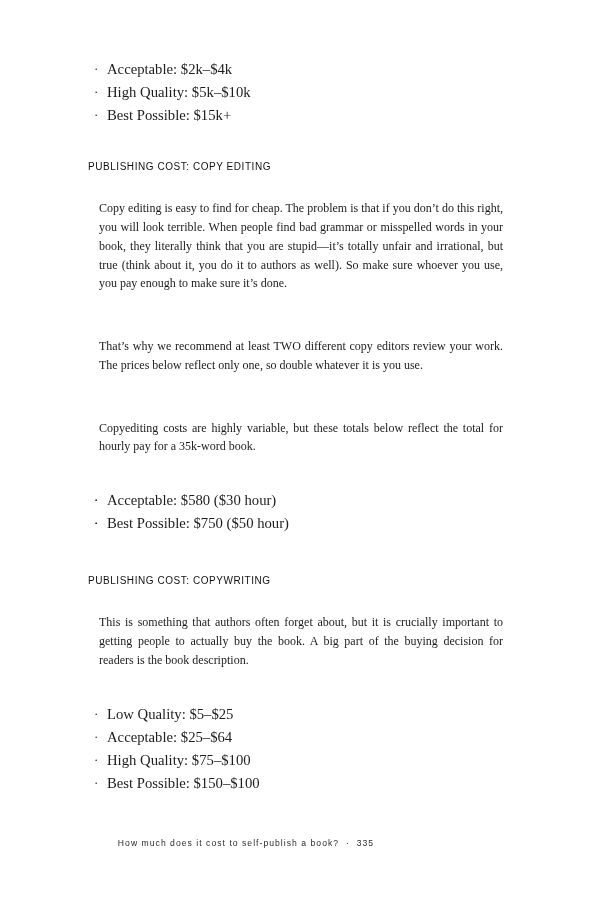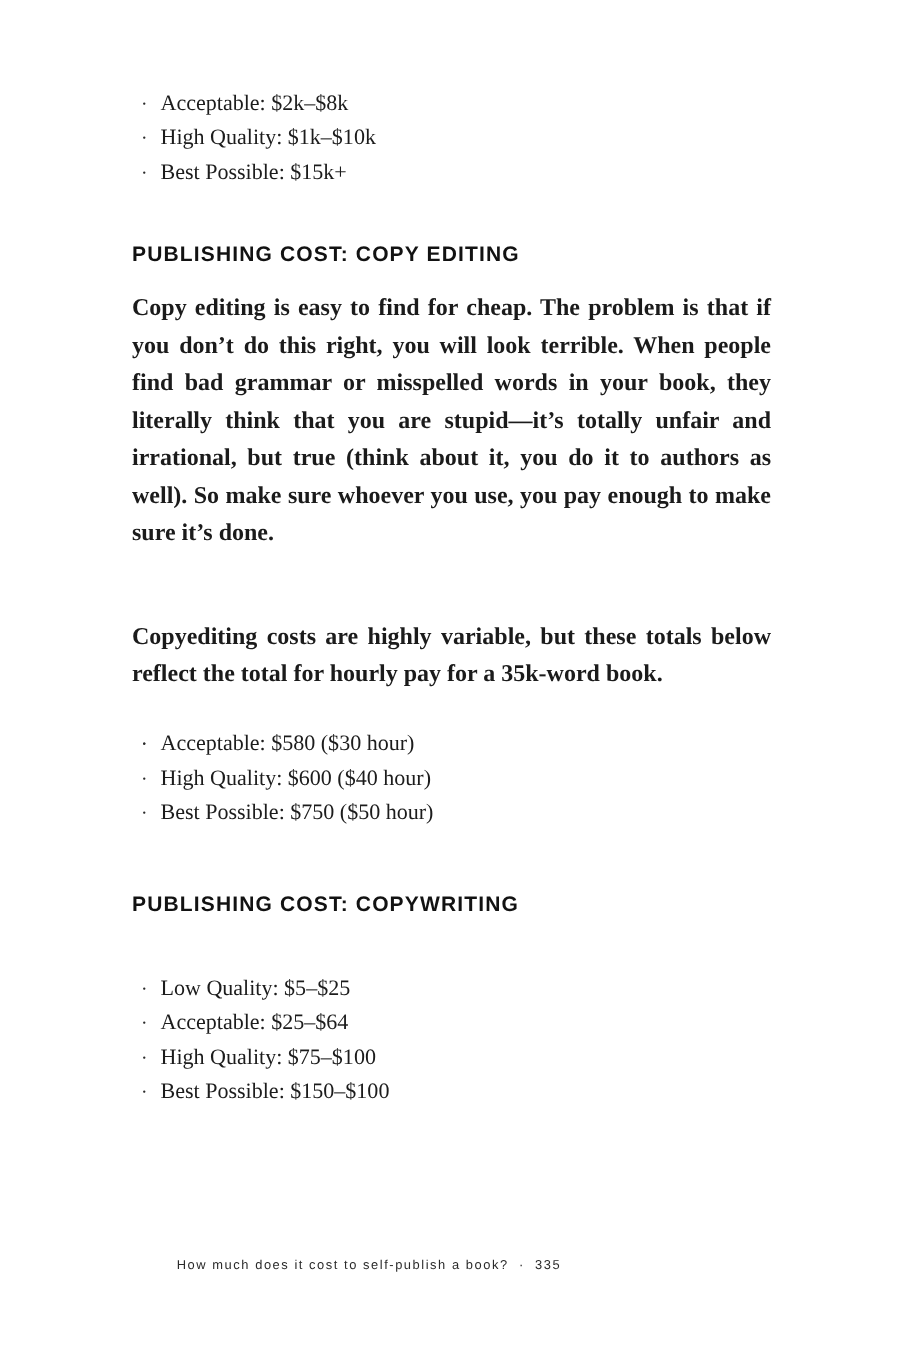--- a/index.html
+++ b/index.html
@@ -43,34 +43,33 @@
   .bullet-list li .dot {
     position: absolute;
     left: 6px;
     top: 0;
     font-size: 13px;
     line-height: 1.62;
     color: #2a2a2a;
   }
   .section-head {
     font-family: "Liberation Sans", sans-serif;
-    font-size: 14px;
-    font-weight: bold;
+    font-size: 10px;
+    font-weight: normal;
     letter-spacing: 0.055em;
     color: #121212;
     text-transform: uppercase;
   }
   p.body {
-    font-size: 16px;
+    font-size: 12px;
     line-height: 1.565;
-    margin: 0;
+    margin: 11px;
     text-align: justify;
     color: #1b1b1b;
     hyphens: none;
-    font-weight: bold;
   }
   .sp-16 { height: 16px; }
   .sp-22 { height: 22px; }
   .sp-34 { height: 34px; }
   .sp-40 { height: 40px; }
   .footer {
     position: absolute;
     left: 0;
     top: 838px;
     width: 492px;
@@ -83,55 +82,57 @@
   .footer .sep { letter-spacing: 0.12em; }
 </style>
 </head>
 <body>
 
 <div class="page">
 
   <div class="content">
 
     <ul class="bullet-list">
-      <li><span class="dot">·</span><span>Acceptable: $2k–$8k</span></li>
-      <li><span class="dot">·</span><span>High Quality: $1k–$10k</span></li>
+      <li><span class="dot">·</span><span>Acceptable: $2k–$4k</span></li>
+      <li><span class="dot">·</span><span>High Quality: $5k–$10k</span></li>
       <li><span class="dot">·</span><span>Best Possible: $15k+</span></li>
     </ul>
 
     <div class="sp-34"></div>
 
     <div class="section-head">Publishing Cost: Copy Editing</div>
 
     <div class="sp-16"></div>
 
     <p class="body">Copy editing is easy to find for cheap. The problem is that if you don’t do this right, you will look terrible. When people find bad grammar or misspelled words in your book, they literally think that you are stupid—it’s totally unfair and irrational, but true (think about it, you do it to authors as well). So make sure whoever you use, you pay enough to make sure it’s done.</p>
 
     <div class="sp-22"></div>
 
+    <p class="body">That’s why we recommend at least TWO different copy editors review your work. The prices below reflect only one, so double whatever it is you use.</p>
 
     <div class="sp-22"></div>
 
     <p class="body">Copyediting costs are highly variable, but these totals below reflect the total for hourly pay for a 35k-word book.</p>
 
     <div class="sp-22"></div>
 
     <ul class="bullet-list">
       <li><span class="dot">·</span></li>
       <li><span class="dot">·</span><span>Acceptable: $580 ($30 hour)</span></li>
-      <li><span class="dot">·</span><span>High Quality: $600 ($40 hour)</span></li>
+      <li><span class="dot">·</span></li>
       <li><span class="dot">·</span><span>Best Possible: $750 ($50 hour)</span></li>
     </ul>
 
     <div class="sp-40"></div>
 
     <div class="section-head">Publishing Cost: Copywriting</div>
 
     <div class="sp-16"></div>
 
+    <p class="body">This is something that authors often forget about, but it is crucially important to getting people to actually buy the book. A big part of the buying decision for readers is the book description.</p>
 
     <div class="sp-22"></div>
 
     <ul class="bullet-list">
       <li><span class="dot">·</span><span>Low Quality: $5–$25</span></li>
       <li><span class="dot">·</span><span>Acceptable: $25–$64</span></li>
       <li><span class="dot">·</span><span>High Quality: $75–$100</span></li>
       <li><span class="dot">·</span><span>Best Possible: $150–$100</span></li>
     </ul>
 

